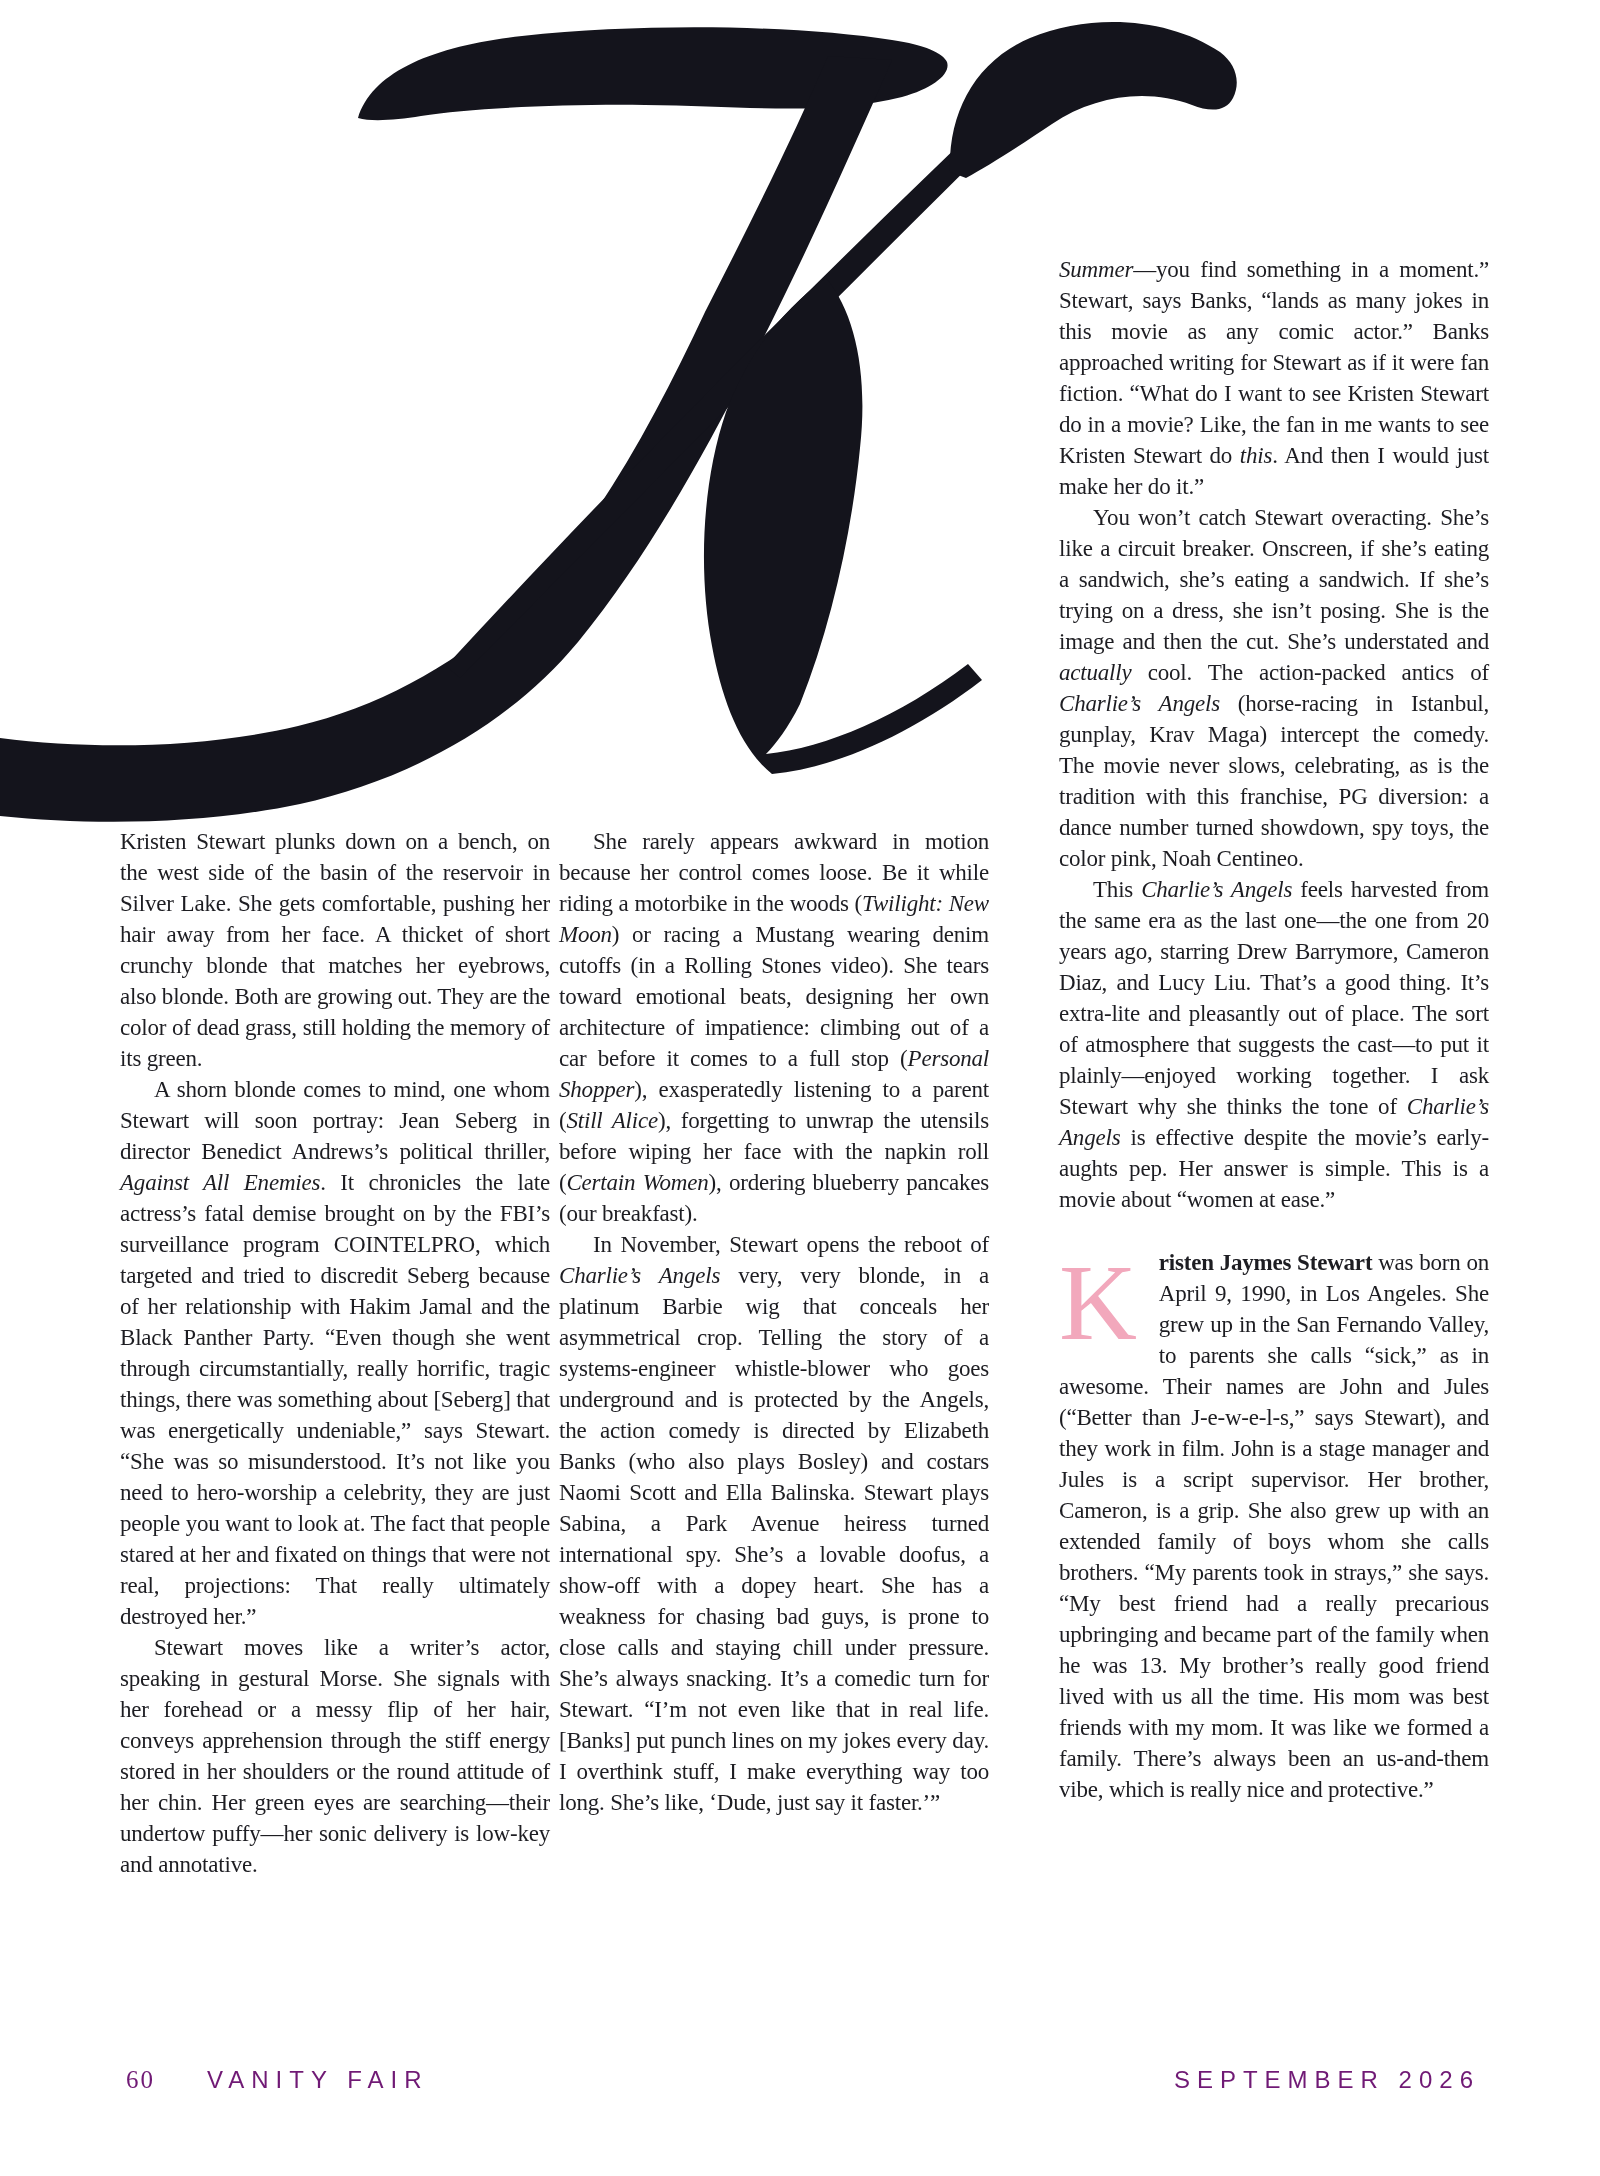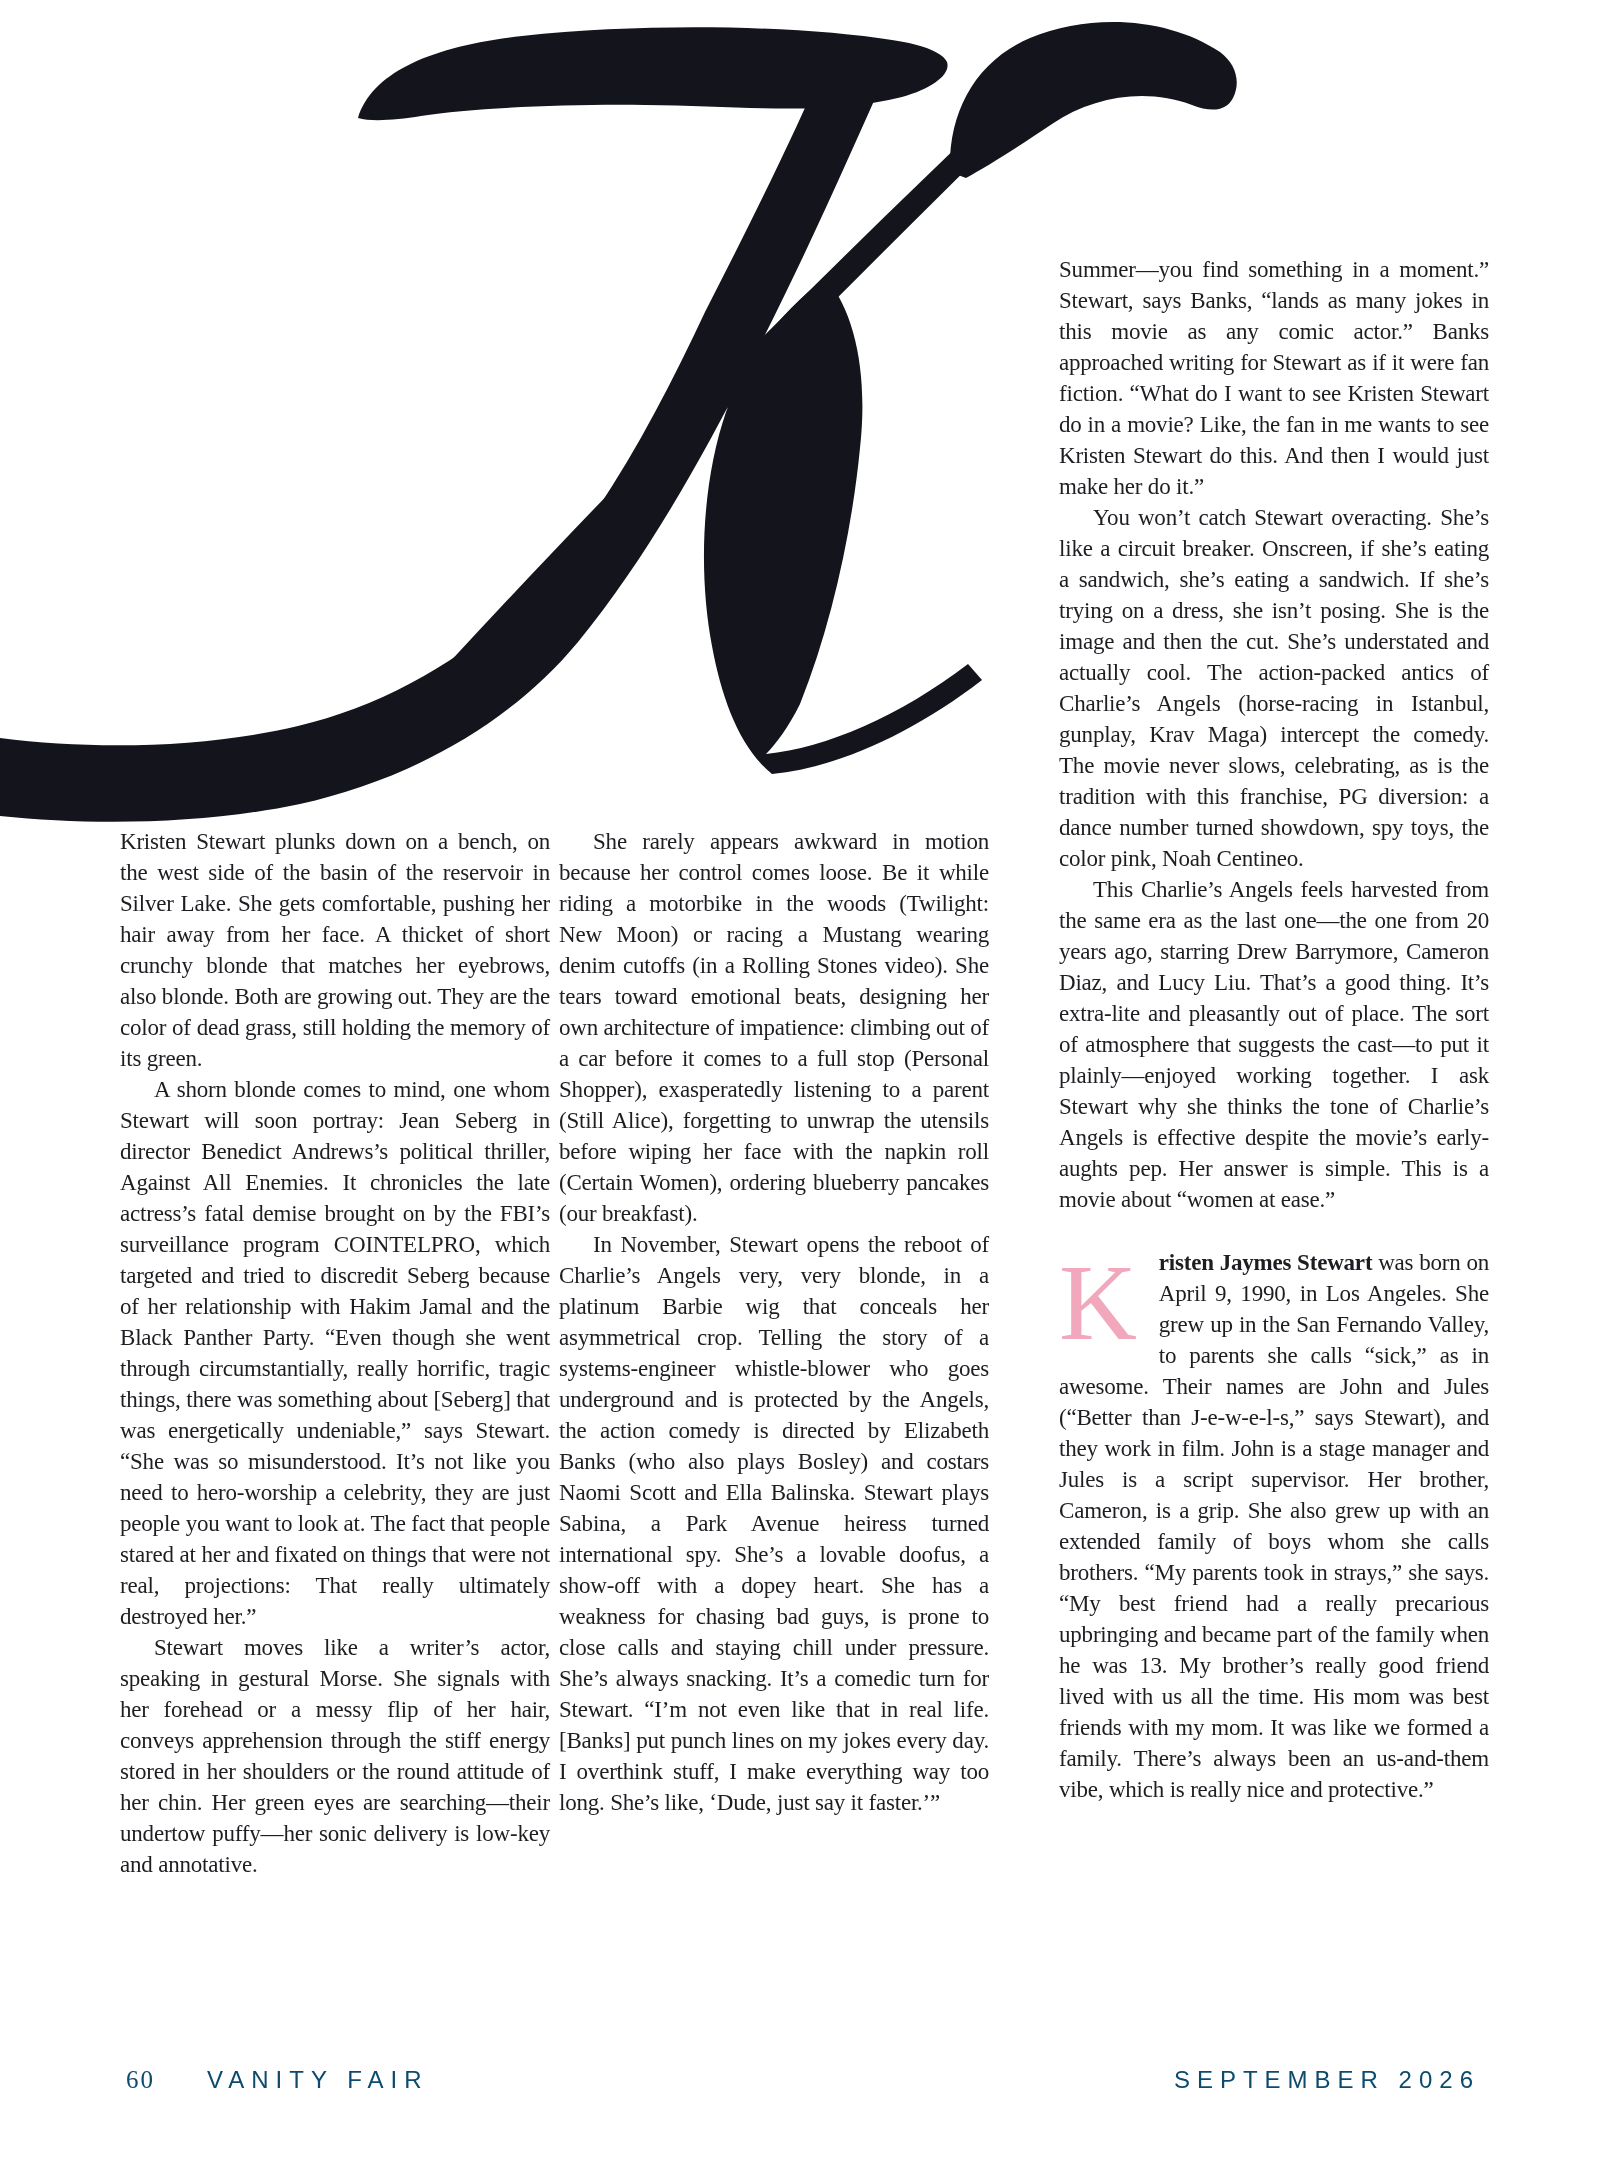--- a/index.html
+++ b/index.html
@@ -24,37 +24,37 @@
     letter-spacing:-0.2px;
     color:#1d1d22;
     text-align:justify;
   }
   #col-1{left:120px;top:826px;}
   #col-2{left:559px;top:826px;}
   #col-3{left:1059px;top:254px;}
   .para{margin:0;}
   .para.indent{text-indent:34px;}
   .para.drop{margin-top:32px;}
-  .it{}
+  .it{font-style:italic;}
   .bd{font-weight:bold;}
   .dropcap{
     float:left;
     font-family:"Liberation Serif", serif;
     font-size:108px;
     line-height:116px;
     margin:-2px 22px 0 0;
     color:#f2a8bc;
   }
 
   
   .footer{
     position:absolute;
     left:126px;top:2066px;width:1354px;
     display:flex;justify-content:space-between;align-items:baseline;
-    color:#0c4a6e;
+    color:#701a75;
   }
   .folio-left{display:flex;align-items:baseline;gap:52px;}
   .page-num{font-family:"Liberation Serif", serif;font-size:25px;letter-spacing:2px;}
   .mag-name,.issue-date{
     font-family:"Liberation Sans", sans-serif;
     font-size:24px;
     letter-spacing:7px;
   }
 </style>
 </head>

